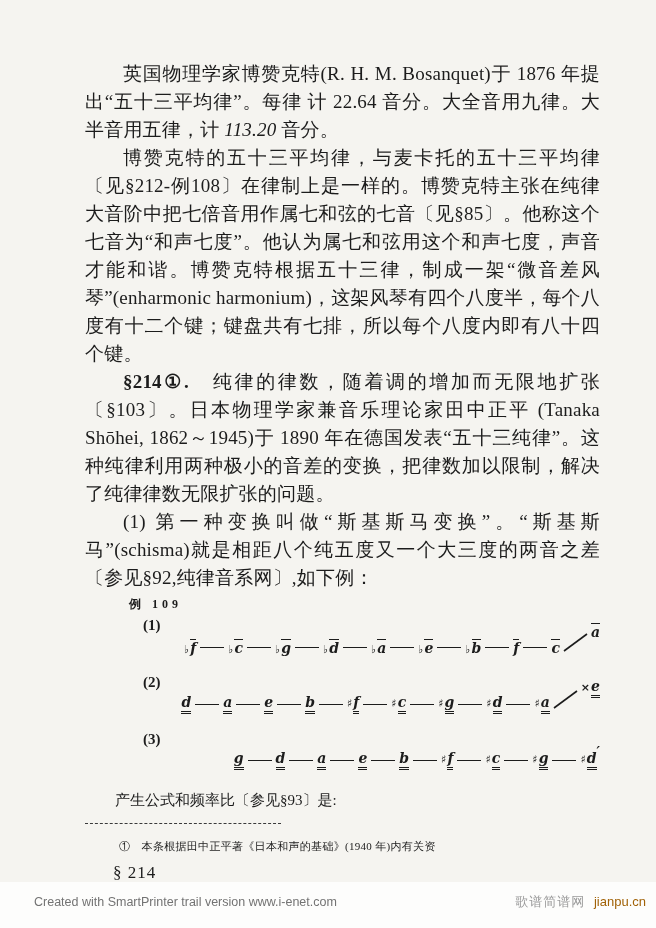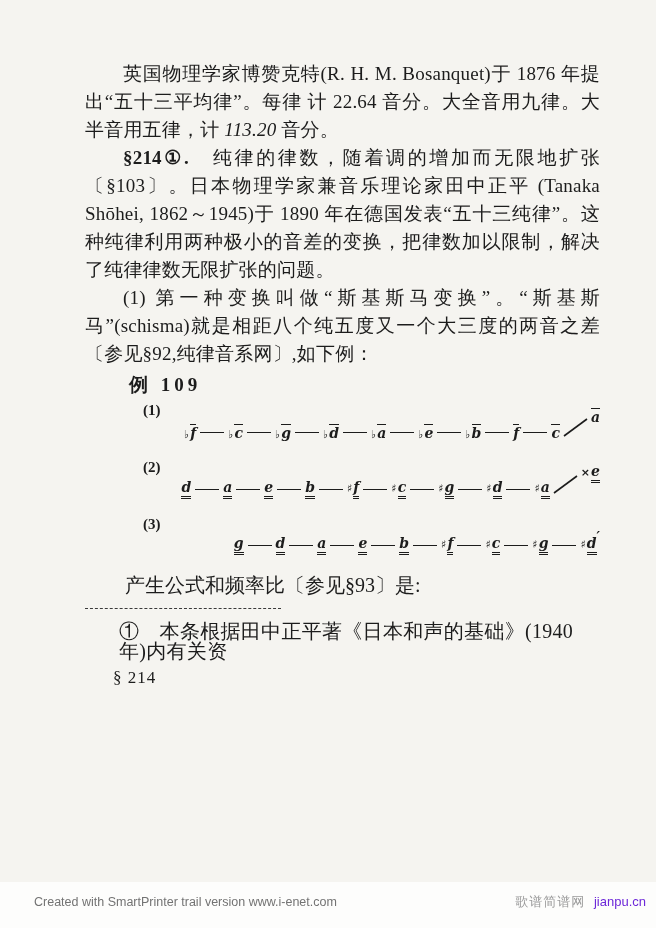--- a/index.html
+++ b/index.html
@@ -22,21 +22,21 @@
     font-size: 19px;
     line-height: 28px;
     text-align: justify;
     text-indent: 2em;
     letter-spacing: 0.2px;
   }
   .body-par .ital { font-style: italic; }
   .body-par .bold { font-weight: bold; margin-top: 32px; }
   .example-heading {
     font-weight: bold;
-    font-size: 19px;
+    font-size: 12px;
     margin: 4px 0 0 44px;
     letter-spacing: 4px;
   }
   .nline { height: 57px; position: relative; }
   .nlabel {
     font-weight: bold;
     font-size: 15px;
     margin-left: 58px;
     padding-top: 4px;
     font-family: "Liberation Serif", serif;
@@ -74,32 +74,32 @@
   }
   .diag { vertical-align: middle; margin-left: 2px; position: relative; top: -5px; }
   .note.target { position: relative; top: -16px; margin-left: 1px; }
   .prime {
     font-family: "DejaVu Serif", serif;
     font-weight: bold; font-style: italic;
     position: relative; top: -8px; font-size: 13px;
   }
   .closing {
     margin: 2px 0 0 0;
-    font-size: 20px;
+    font-size: 15px;
     line-height: 28px;
     text-indent: 2em;
   }
   .footnote-sep {
     width: 196px;
     border-top: 1.6px dashed #3a3a3a;
     margin: 9px 0 7px 0;
   }
   .footnote {
     margin: 12px 0 0 34px;
-    font-size: 20px;
+    font-size: 11px;
     line-height: 20px;
     letter-spacing: 0.3px;
   }
   .page-number {
     margin: 7px 0 0 28px;
     font-size: 17px;
     letter-spacing: 1px;
   }
   .bottom-bar {
     position: absolute;
@@ -108,29 +108,30 @@
     background: #fdfdfc;
     display: flex;
     align-items: center;
     justify-content: space-between;
     box-sizing: border-box;
     padding: 0 10px 6px 34px;
     font-family: "Liberation Sans", sans-serif;
   }
   .wm-left { font-size: 12.5px; color: #737373; }
   .wm-right { font-size: 13px; color: #9a9a9a; letter-spacing: 1px; }
-  .wm-right .orange { color: #6d28d9; margin-left: 4px; letter-spacing: 0; }
+  .wm-right .orange { color: #a16207; margin-left: 4px; letter-spacing: 0; }
 </style>
 </head>
 <body>
 
 <div class="page">
   <div class="content">
 
     <p class="body-par"><span>英国物理学家博赞克特(R. H. M. Bosanquet)于 1876 年提出“五十三平均律”。每律 计 22.64 音分。大全音用九律。大半音用五律，计 </span><span class="ital">113.20</span><span> 音分。</span></p>
+    <p class="body-par"><span>博赞克特的五十三平均律，与麦卡托的五十三平均律〔见§212-例108〕在律制上是一样的。博赞克特主张在纯律大音阶中把七倍音用作属七和弦的七音〔见§85〕。他称这个七音为“和声七度”。他认为属七和弦用这个和声七度，声音才能和谐。博赞克特根据五十三律，制成一架“微音差风琴”(enharmonic harmonium)，这架风琴有四个八度半，每个八度有十二个键；键盘共有七排，所以每个八度内即有八十四个键。</span></p>
     <p class="body-par"><span class="bold">§214①.　</span><span>纯律的律数，随着调的增加而无限地扩张〔§103〕。日本物理学家兼音乐理论家田中正平 (Tanaka Shōhei, 1862～1945)于 1890 年在德国发表“五十三纯律”。这种纯律利用两种极小的音差的变换，把律数加以限制，解决了纯律律数无限扩张的问题。</span></p>
     <p class="body-par"><span>(1) 第一种变换叫做“斯基斯马变换”。“斯基斯马”(schisma)就是相距八个纯五度又一个大三度的两音之差〔参见§92,纯律音系网〕,如下例：</span></p>
 
     <div class="example-heading">例 109</div>
 
     <div class="notation">
         <div class="nline">
           <div class="nlabel">(1)</div>
           <div class="nrow"><span class="note"><span class="acc">♭</span><span class="ltr n-over">f</span></span><span class="dash"></span><span class="note"><span class="acc">♭</span><span class="ltr n-over">c</span></span><span class="dash"></span><span class="note"><span class="acc">♭</span><span class="ltr n-over">g</span></span><span class="dash"></span><span class="note"><span class="acc">♭</span><span class="ltr n-over">d</span></span><span class="dash"></span><span class="note"><span class="acc">♭</span><span class="ltr n-over">a</span></span><span class="dash"></span><span class="note"><span class="acc">♭</span><span class="ltr n-over">e</span></span><span class="dash"></span><span class="note"><span class="acc">♭</span><span class="ltr n-over">b</span></span><span class="dash"></span><span class="note"><span class="ltr n-over">f</span></span><span class="dash"></span><span class="note"><span class="ltr n-over">c</span></span><svg class="diag" width="28" height="22" viewBox="0 0 28 22">
               <line x1="2" y1="20" x2="25" y2="3" stroke="#1c1c1c" stroke-width="1.6"></line>

